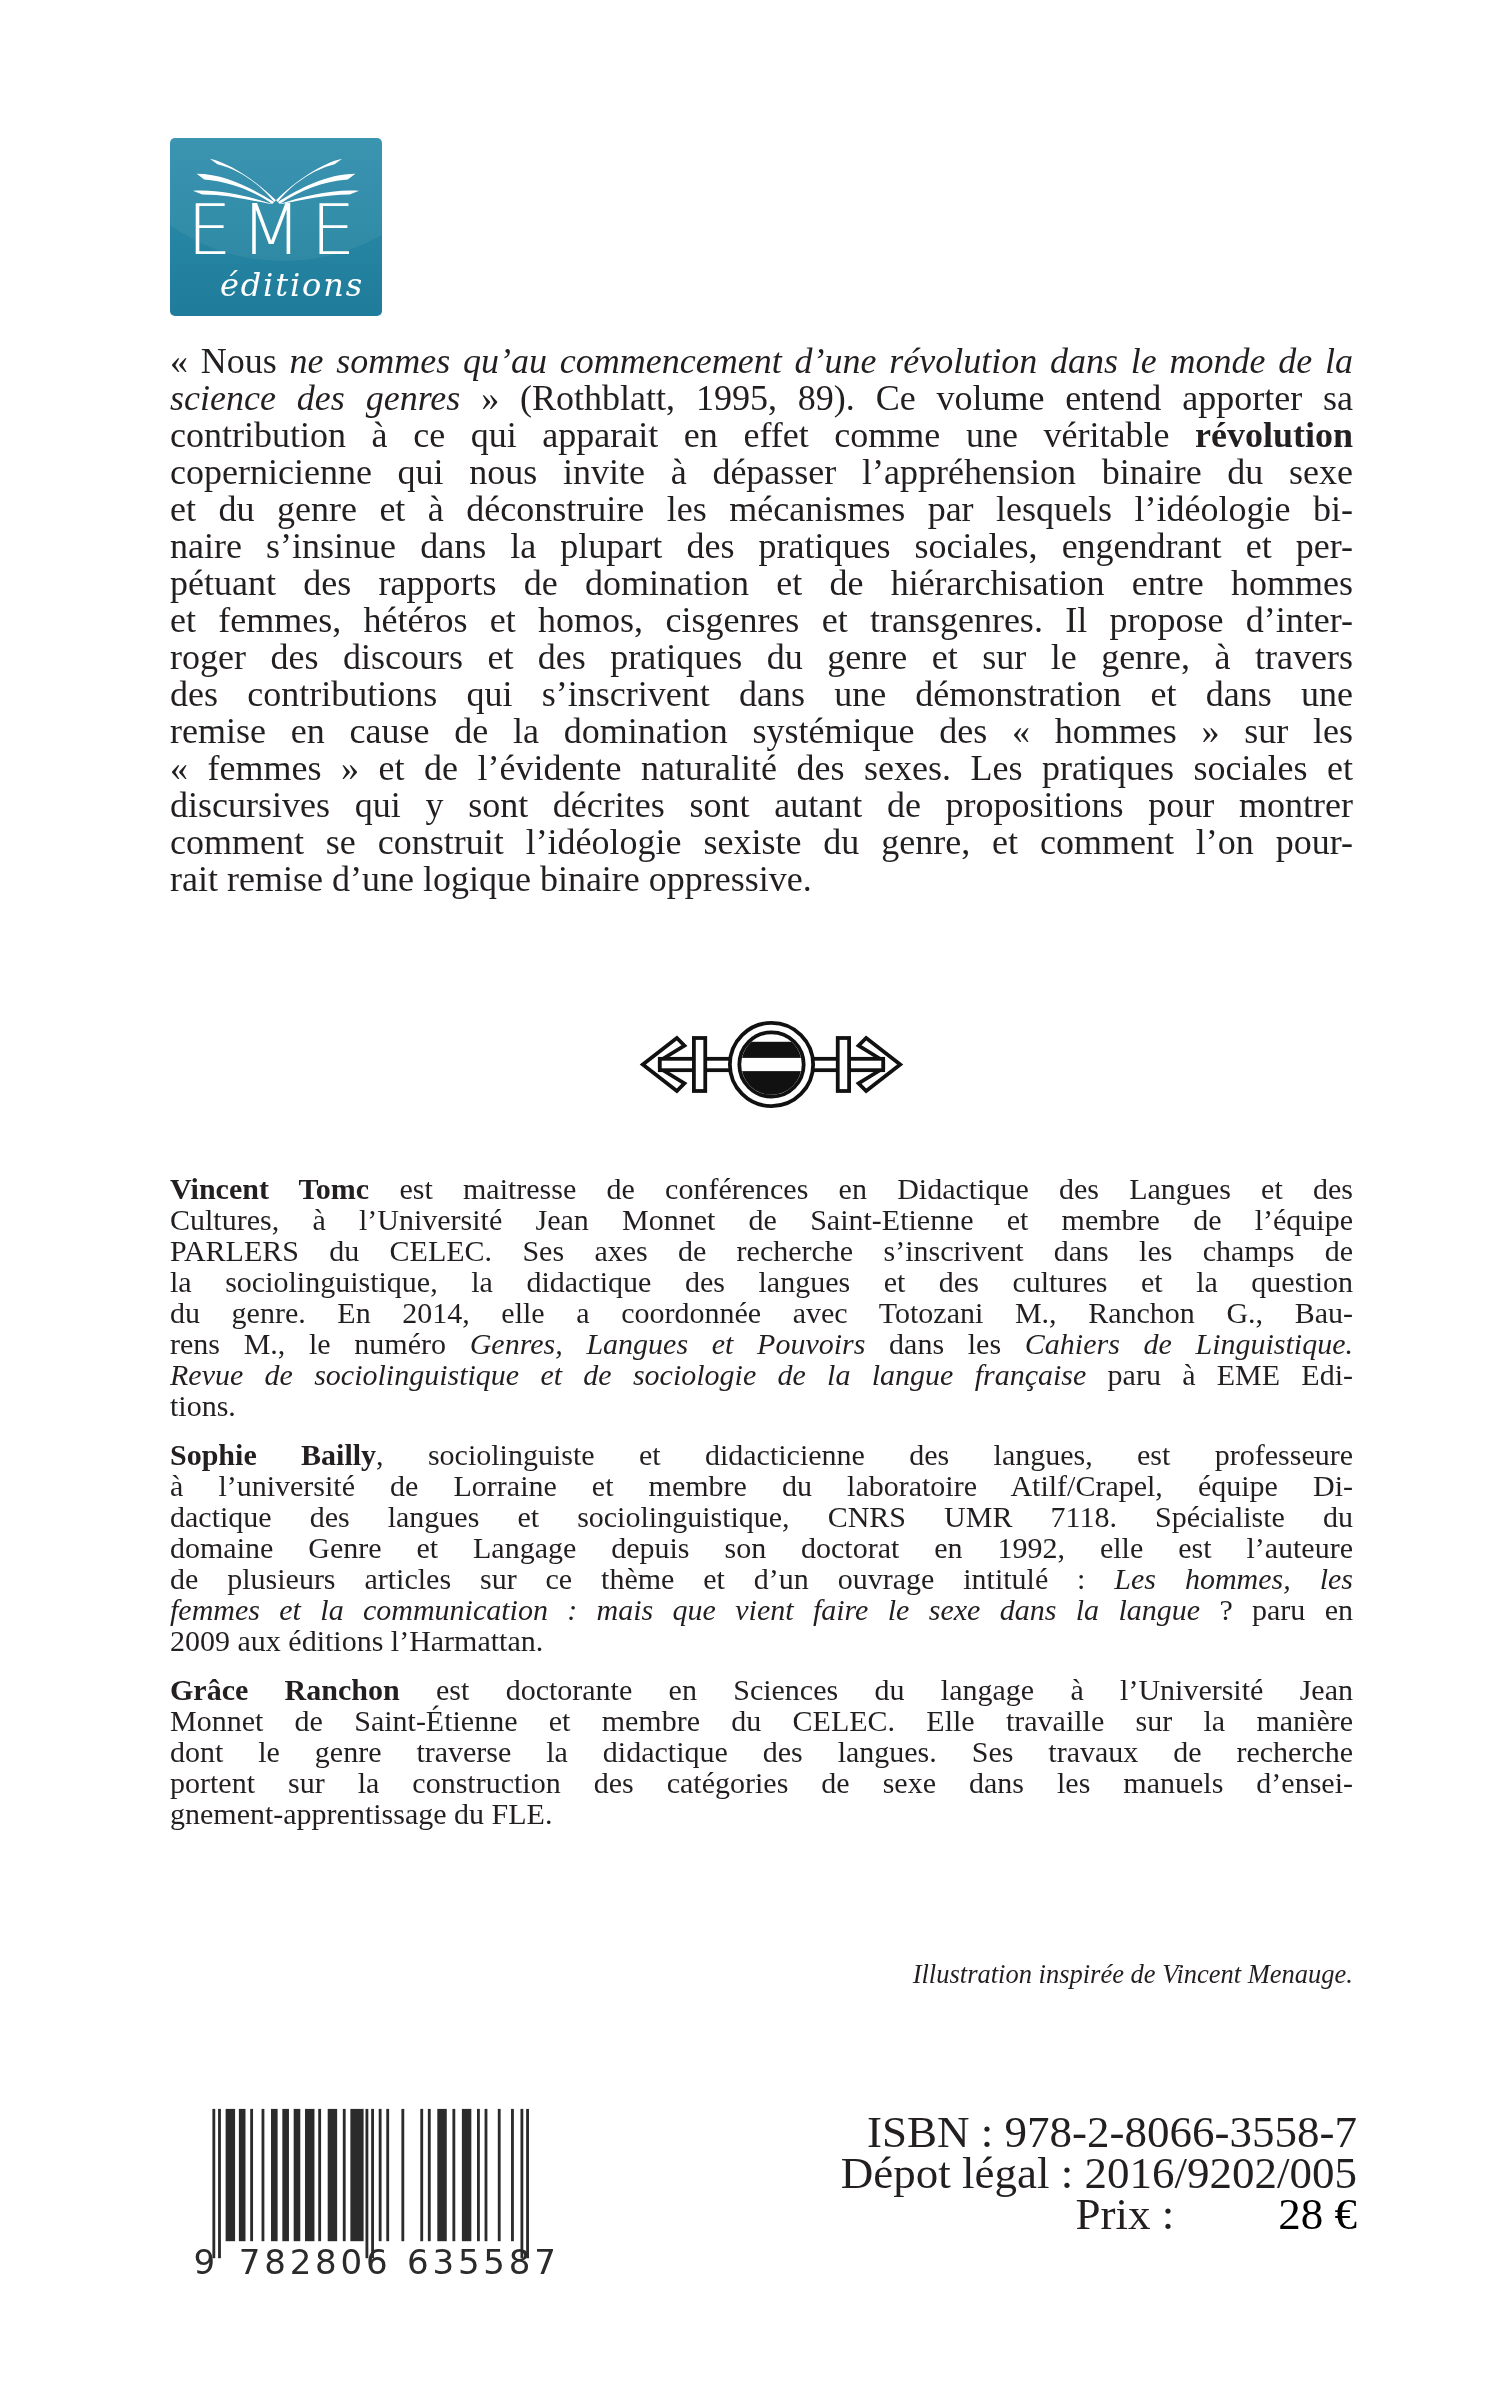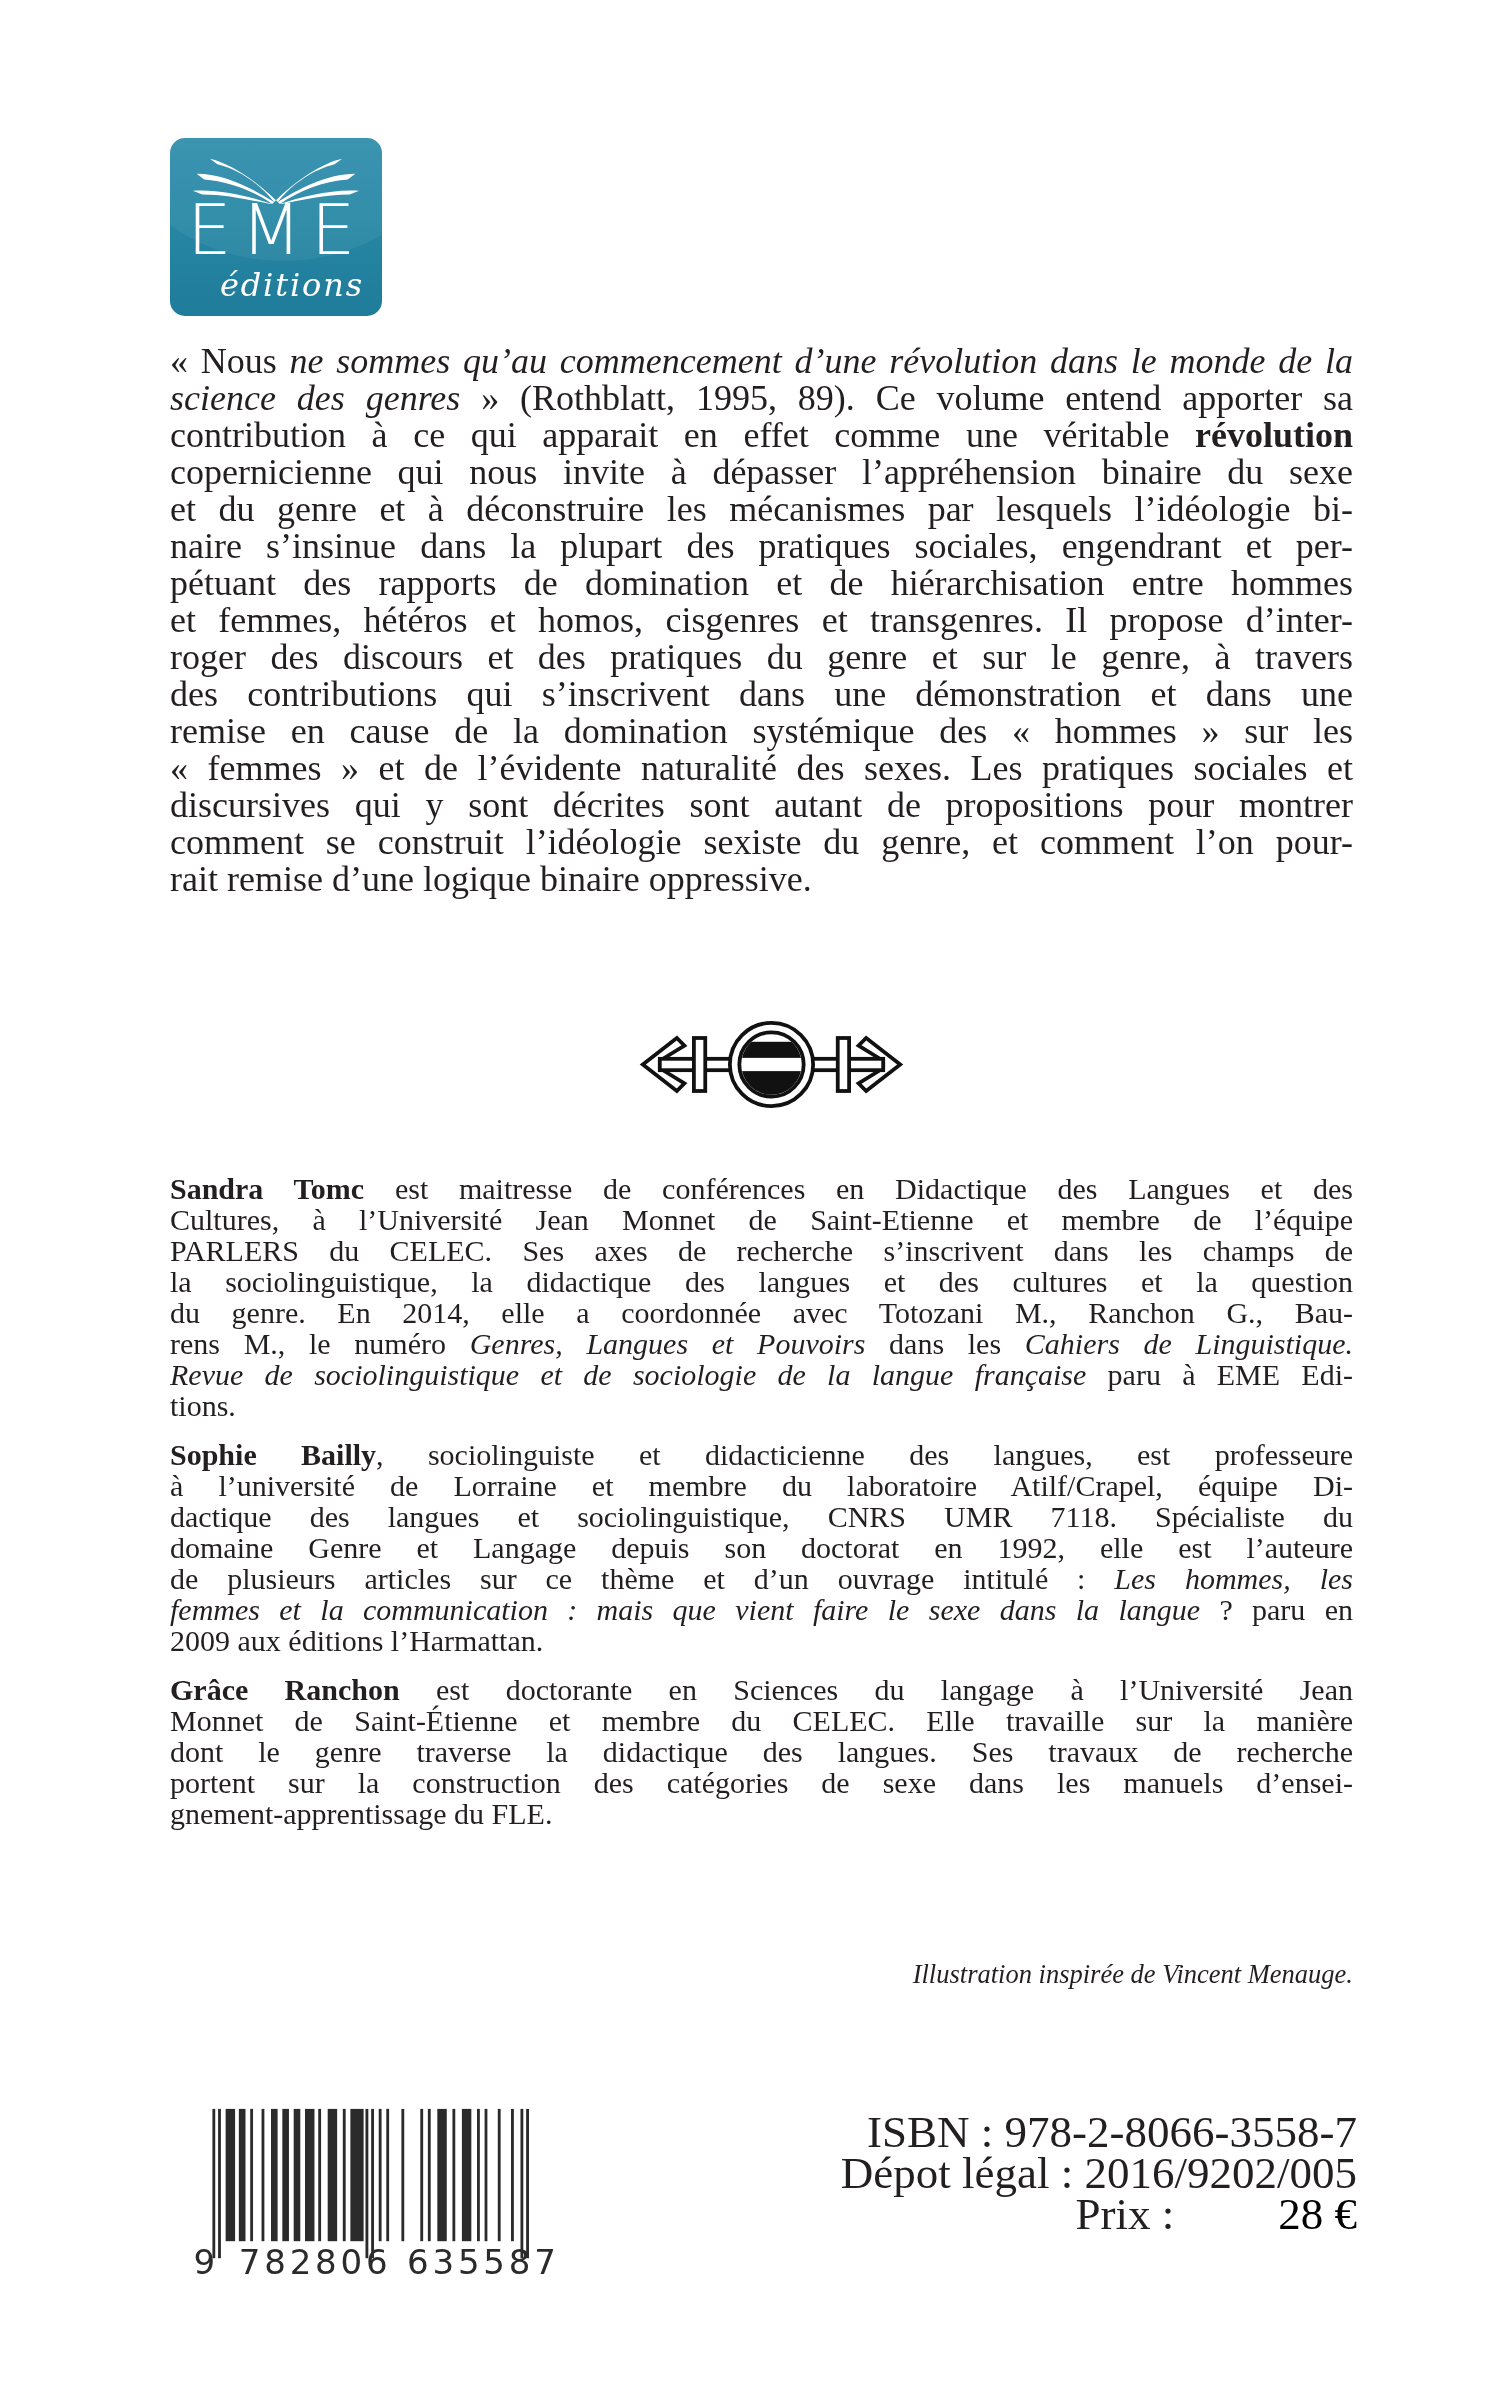--- a/index.html
+++ b/index.html
@@ -1,21 +1,21 @@
 <!DOCTYPE html>
 <html style="font-size:15px"><head>
 <meta charset="utf-8">
 <style>
   html, body { margin: 0; padding: 0; background: #ffffff; }
   body { width: 1508px; height: 2402px; position: relative; overflow: hidden;
          font-family: "DejaVu Serif", "Liberation Serif", serif; color: #231f20; }
 
   
   .logo { position: absolute; left: 170px; top: 138px; width: 212px; height: 178px;
-          border-radius: 15px; background: linear-gradient(180deg, #2f8fad 0%, #2686a4 50%, #1f7c9a 100%);
+          border-radius: 5px; background: linear-gradient(180deg, #2f8fad 0%, #2686a4 50%, #1f7c9a 100%);
           overflow: hidden; }
   .logo .sheen { position: absolute; left: -57px; top: -161px; width: 341px; height: 284px;
           border-radius: 50%; background: rgba(255,255,255,0.06); }
   .logo svg.book { position: absolute; left: 21px; top: 15px; }
   .logo .eme { position: absolute; left: 0; right: 0; top: 57px; text-align: center;
           color: #ffffff; font-family: "DejaVu Sans", sans-serif; font-weight: 300; font-size: 70px;
           letter-spacing: 9.5px; line-height: 1; }
   .logo .ed { position: absolute; left: 0; right: 0; top: 131px; text-align: center;
           color: #ffffff; font-family: "DejaVu Serif", serif; font-style: italic; font-size: 32px;
           letter-spacing: 1.9px; line-height: 1; padding-left: 32px; }
@@ -106,21 +106,21 @@
       <circle cx="140" cy="50" r="32"></circle>
     </clipPath>
   <g clip-path="url(#inner)" fill="#111">
     <rect x="100" y="26" width="80" height="17"></rect>
     <rect x="100" y="57" width="80" height="30"></rect>
   </g>
 </svg>
 
 <div class="bios" id="bios">
     <div class="bio">
-      <span class="line"><span class="bd">Sandra Tomc</span><span> est maitresse de conférences en Didactique des Langues et des</span></span>
+      <span class="line"><span class="bd">Vincent Tomc</span><span> est maitresse de conférences en Didactique des Langues et des</span></span>
       <span class="line"><span>Cultures, à l’Université Jean Monnet de Saint-Etienne et membre de l’équipe</span></span>
       <span class="line"><span>PARLERS du CELEC. Ses axes de recherche s’inscrivent dans les champs de</span></span>
       <span class="line"><span>la sociolinguistique, la didactique des langues et des cultures et la question</span></span>
       <span class="line"><span>du genre.  En 2014, elle a coordonnée avec Totozani M., Ranchon G., Bau-</span></span>
       <span class="line"><span>rens M., le numéro </span><span class="it">Genres, Langues et Pouvoirs</span><span> dans les </span><span class="it">Cahiers de Linguistique.</span></span>
       <span class="line"><span class="it">Revue de sociolinguistique et de sociologie de la langue française</span><span> paru à EME Edi-</span></span>
       <span class="line last"><span>tions.</span></span>
     </div>
     <div class="bio">
       <span class="line"><span class="bd">Sophie Bailly</span><span>, sociolinguiste et didacticienne des langues, est professeure</span></span>

